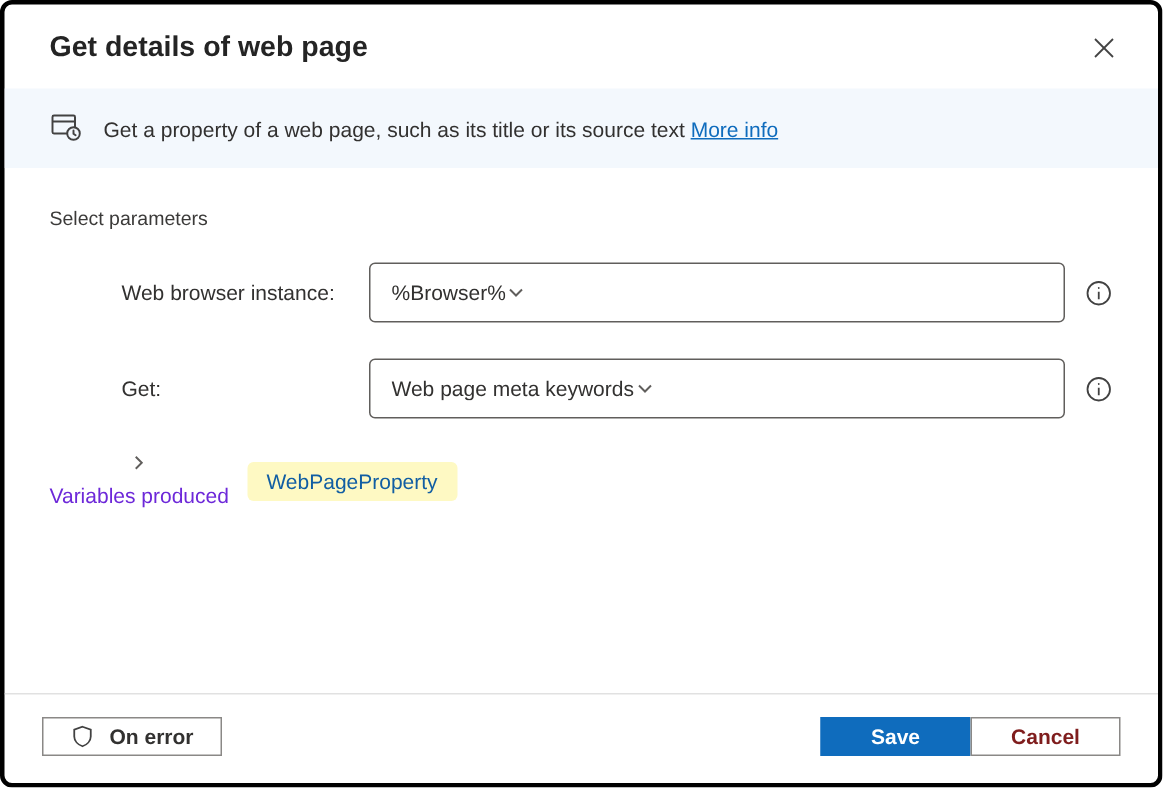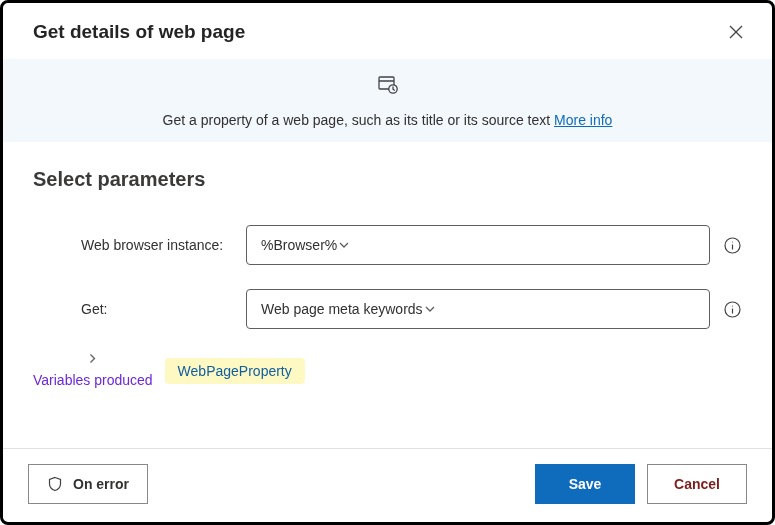--- a/index.html
+++ b/index.html
@@ -44,36 +44,35 @@
       color: #424242;
     }
     .info-bar {
       background: #f3f8fd;
       padding: 14px 30px;
       display: flex;
       align-items: center;
       gap: 14px;
       font-size: 14px;
       color: #323130;
-      flex-direction: column;
     }
     .info-bar a {
       color: #0f6cbd;
       text-decoration: underline;
       cursor: pointer;
     }
     .content {
       padding: 26px 30px 0 30px;
       flex: 1;
     }
     .section-title {
-      font-size: 20px;
-      font-weight: 700;
+      font-size: 13px;
+      font-weight: 400;
       color: #3b3a39;
-      margin-bottom: 34px;
+      margin-bottom: 22px;
     }
     .form-row {
       display: flex;
       align-items: center;
       margin-bottom: 24px;
       margin-left: 48px;
     }
     .form-label {
       width: 165px;
       flex-shrink: 0;
@@ -145,24 +144,23 @@
     }
     .footer {
       border-top: 1px solid #e1e1e1;
       padding: 15px 25px 18px 25px;
       display: flex;
       justify-content: space-between;
       align-items: center;
     }
     .footer-right {
       display: flex;
-      gap: 12px;
     }
     .btn {
-      height: 40px;
+      height: 26px;
       border-radius: 0;
       font-size: 14px;
       font-weight: 600;
       cursor: pointer;
       display: flex;
       align-items: center;
       justify-content: center;
       font-family: inherit;
     }
     .btn-on-error {

